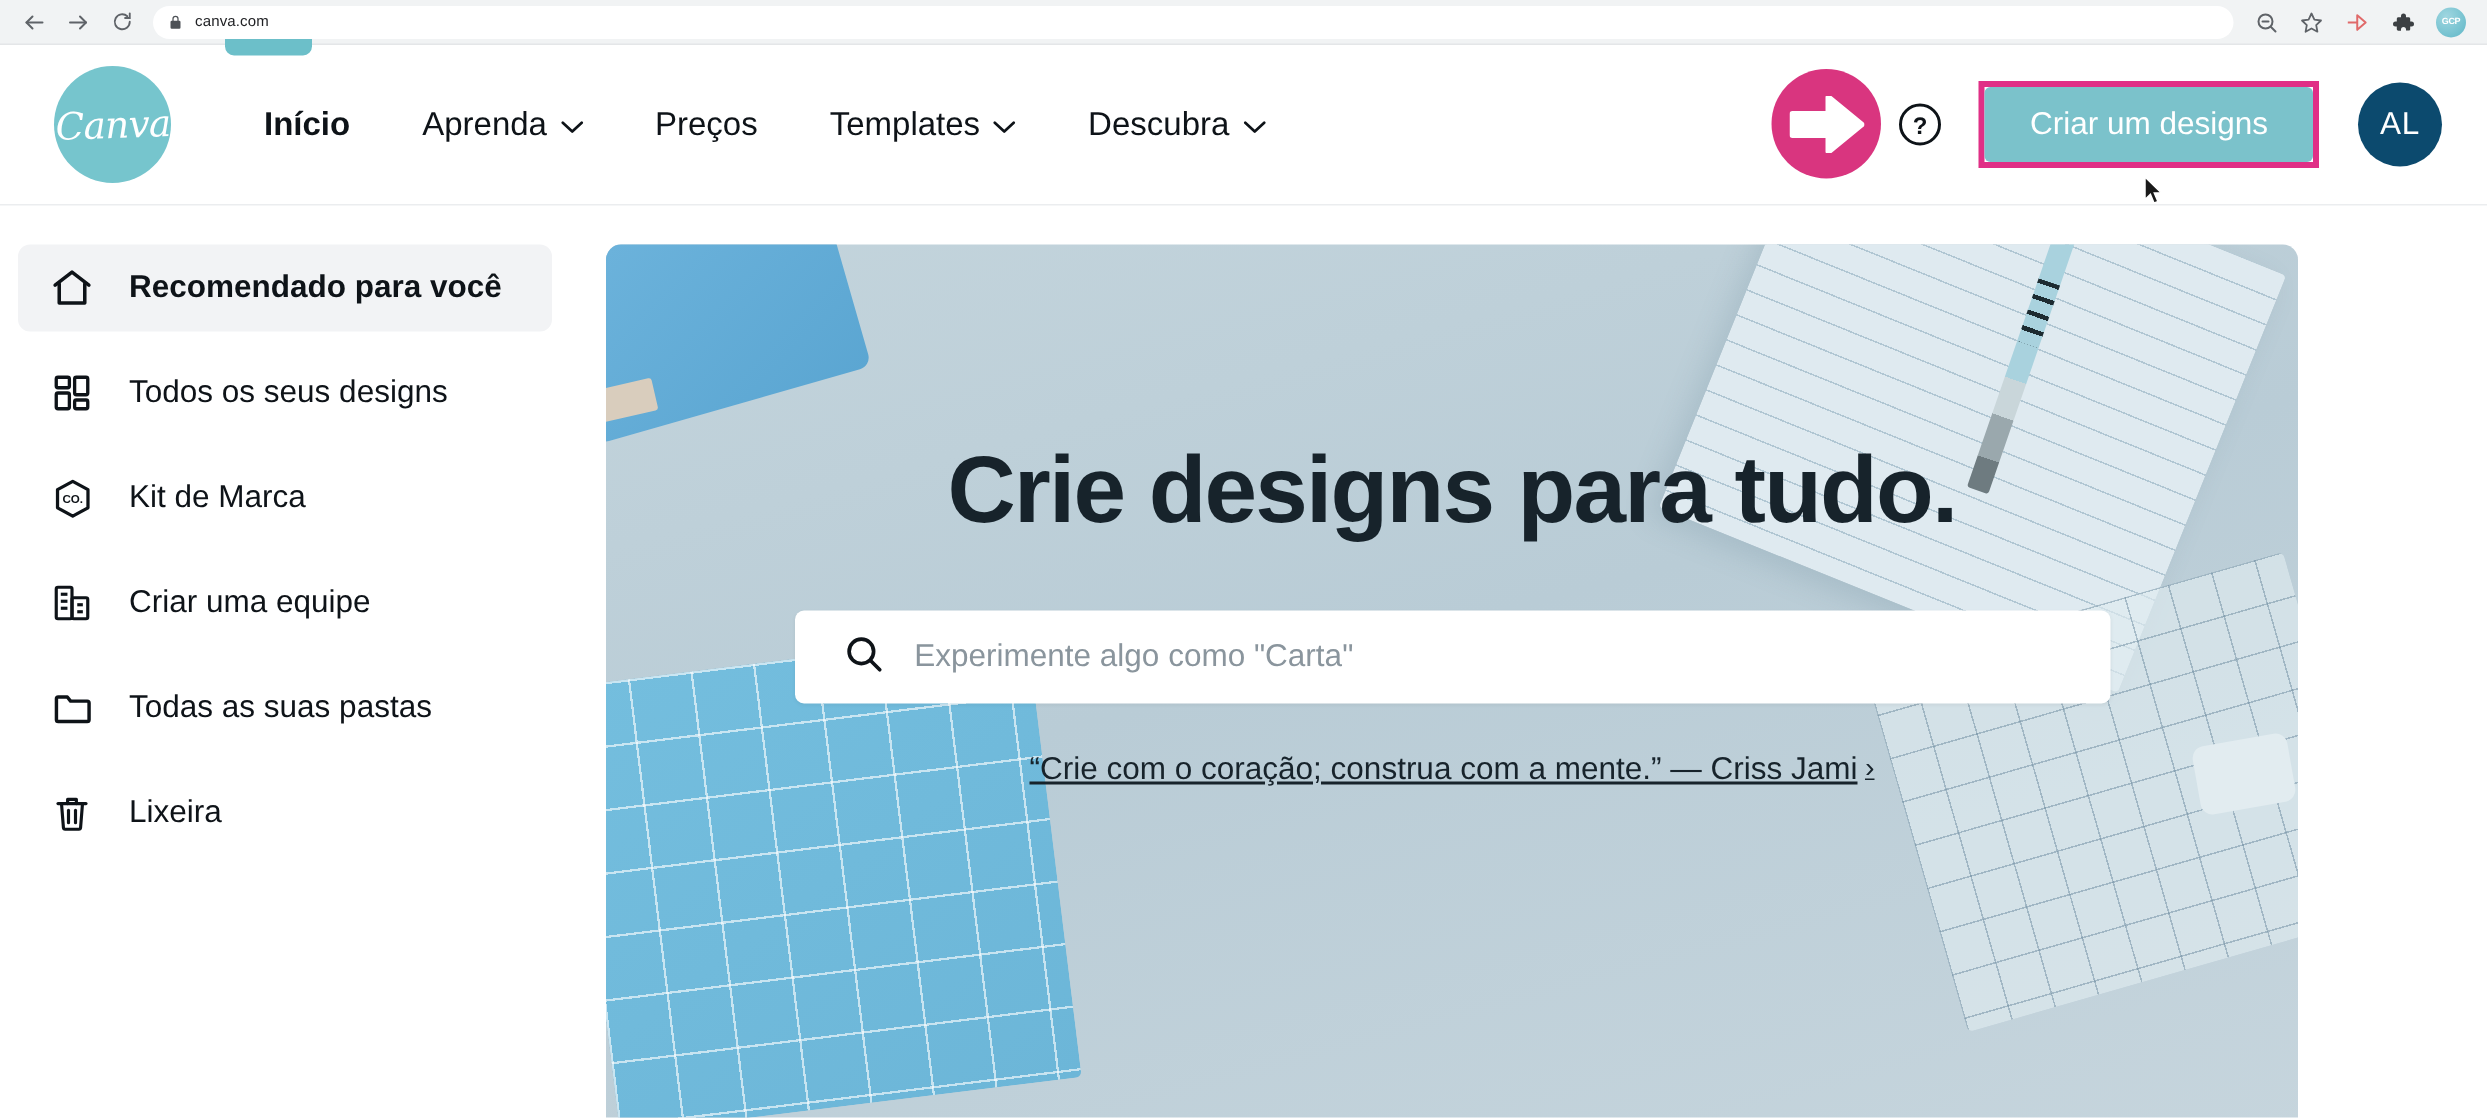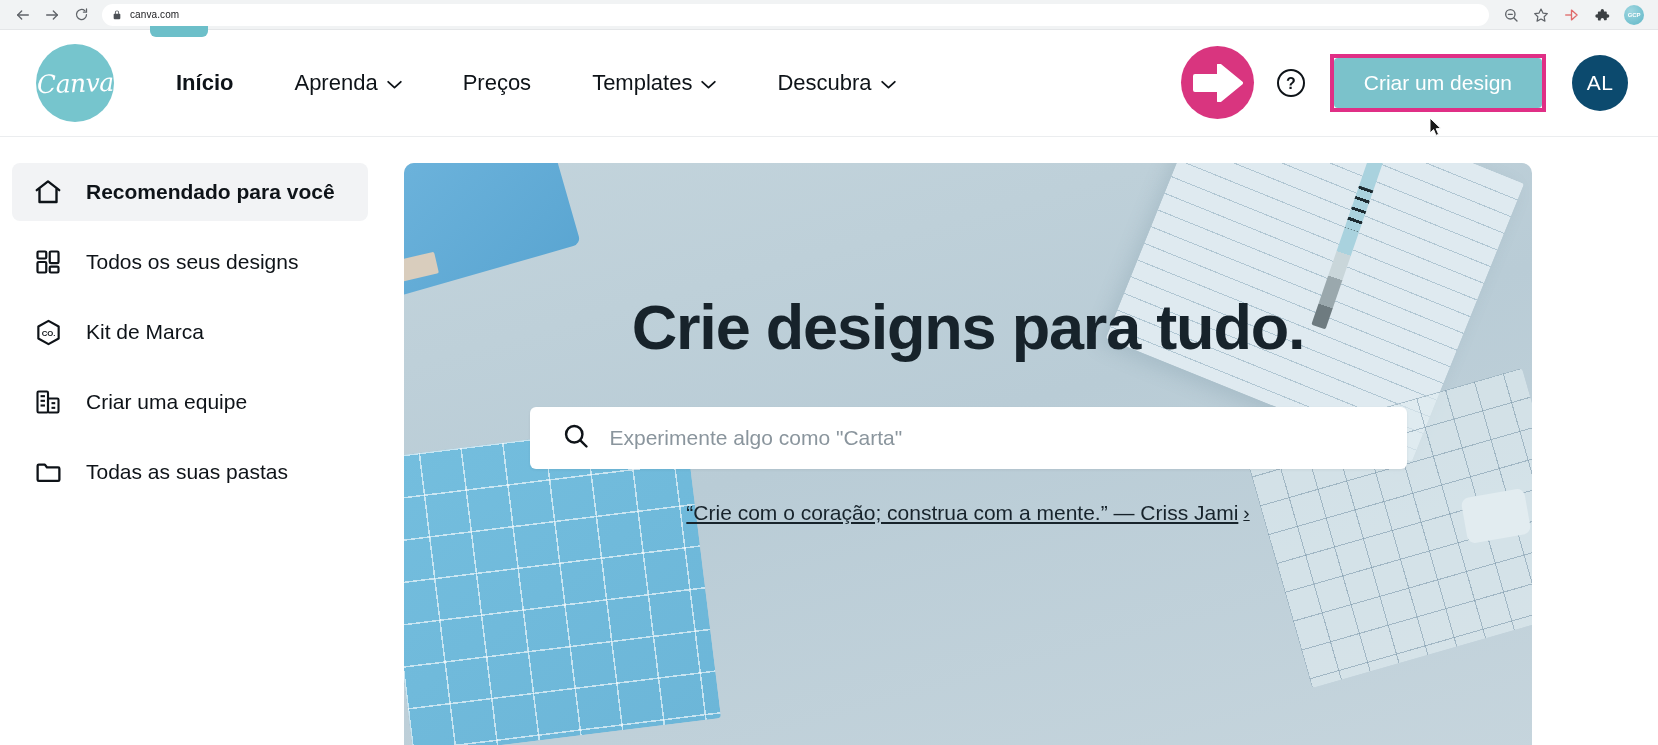--- a/index.html
+++ b/index.html
@@ -100,21 +100,21 @@
     color: #ffffff;
     font-size: 25px;
     letter-spacing: -.5px;
     transform: rotate(-2deg);
   }
 
   .main-nav {
     display: flex;
     align-items: flex-start;
     margin-left: 38px;
-    gap: 13px;
+    gap: 0;
   }
   .nav-item {
     display: flex;
     align-items: center;
     gap: 9px;
     padding: 0 24px;
     font-size: 22px;
     color: #0e1318;
     white-space: nowrap;
     cursor: pointer;
@@ -468,21 +468,21 @@
 
   <div class="header-right">
     <div class="help-btn">
       <svg width="32" height="32" viewBox="0 0 32 32" fill="none">
         <circle cx="16" cy="16" r="13" stroke="#0e1318" stroke-width="2"></circle>
         <text x="16" y="22" text-anchor="middle" font-family="Liberation Sans, sans-serif" font-size="16" font-weight="bold" fill="#0e1318">?</text>
       </svg>
     </div>
 
     <div class="create-btn-wrap">
-      <button class="create-btn">Criar um design</button>
+      <button class="create-btn">Criar um designs</button>
     </div>
 
     <div class="avatar">
       <span>AL</span>
     </div>
   </div>
 </div>
 
 <div class="arrow-annot">
   <svg width="50" height="38" viewBox="0 0 50 38">
@@ -549,20 +549,32 @@
 
     <div class="side-item">
       <span class="side-icon">
         <svg width="29" height="29" viewBox="0 0 24 24" fill="none" stroke="#0e1318" stroke-width="1.9" stroke-linejoin="round">
           <path d="M3 6.5a1 1 0 0 1 1-1h5l1.8 2.3h9.2a1 1 0 0 1 1 1V18a1 1 0 0 1-1 1H4a1 1 0 0 1-1-1z"></path>
         </svg>
       </span>
       <span class="side-label">Todas as suas pastas</span>
     </div>
 
+    <div class="side-item">
+      <span class="side-icon">
+        <svg width="28" height="28" viewBox="0 0 24 24" fill="none" stroke="#0e1318" stroke-width="1.8" stroke-linecap="round" stroke-linejoin="round">
+          <path d="M4 6.6h16"></path>
+            <path d="M9.5 6.6V4.2h5v2.4"></path>
+          <path d="M6 6.6 7.1 20.4a1 1 0 0 0 1 .9h7.8a1 1 0 0 0 1-.9L18 6.6"></path>
+          <line x1="10" y1="10.5" x2="10" y2="17.5"></line>
+            <line x1="14" y1="10.5" x2="14" y2="17.5"></line>
+        </svg>
+      </span>
+      <span class="side-label">Lixeira</span>
+    </div>
   </aside>
 
   <main class="hero-wrap">
     <section class="hero">
       <div class="photo-mat"></div>
       <div class="photo-notebook"></div>
       <div class="photo-pad"></div>
       <div class="photo-pen"></div>
       <div class="photo-ruler"></div>
       <div class="photo-eraser"></div>

